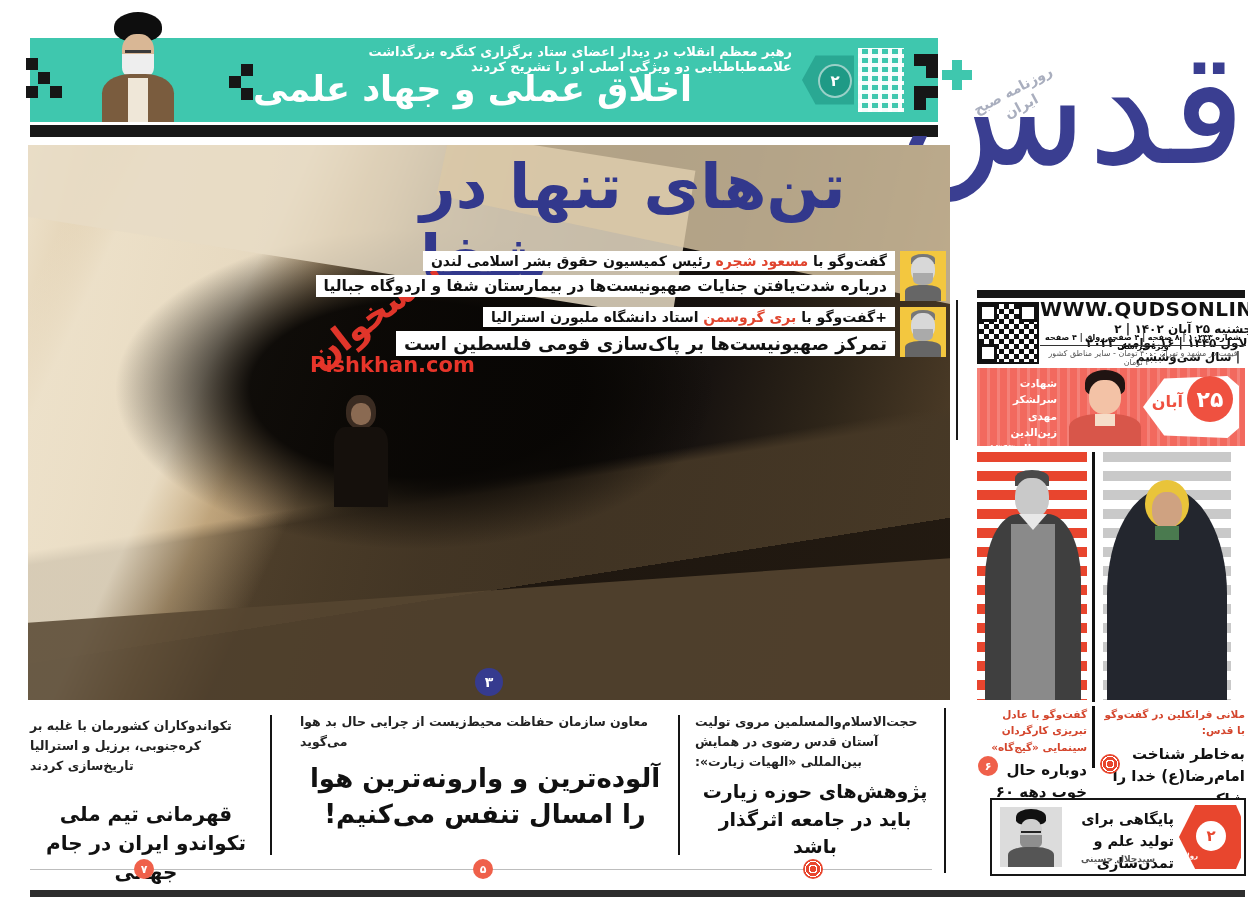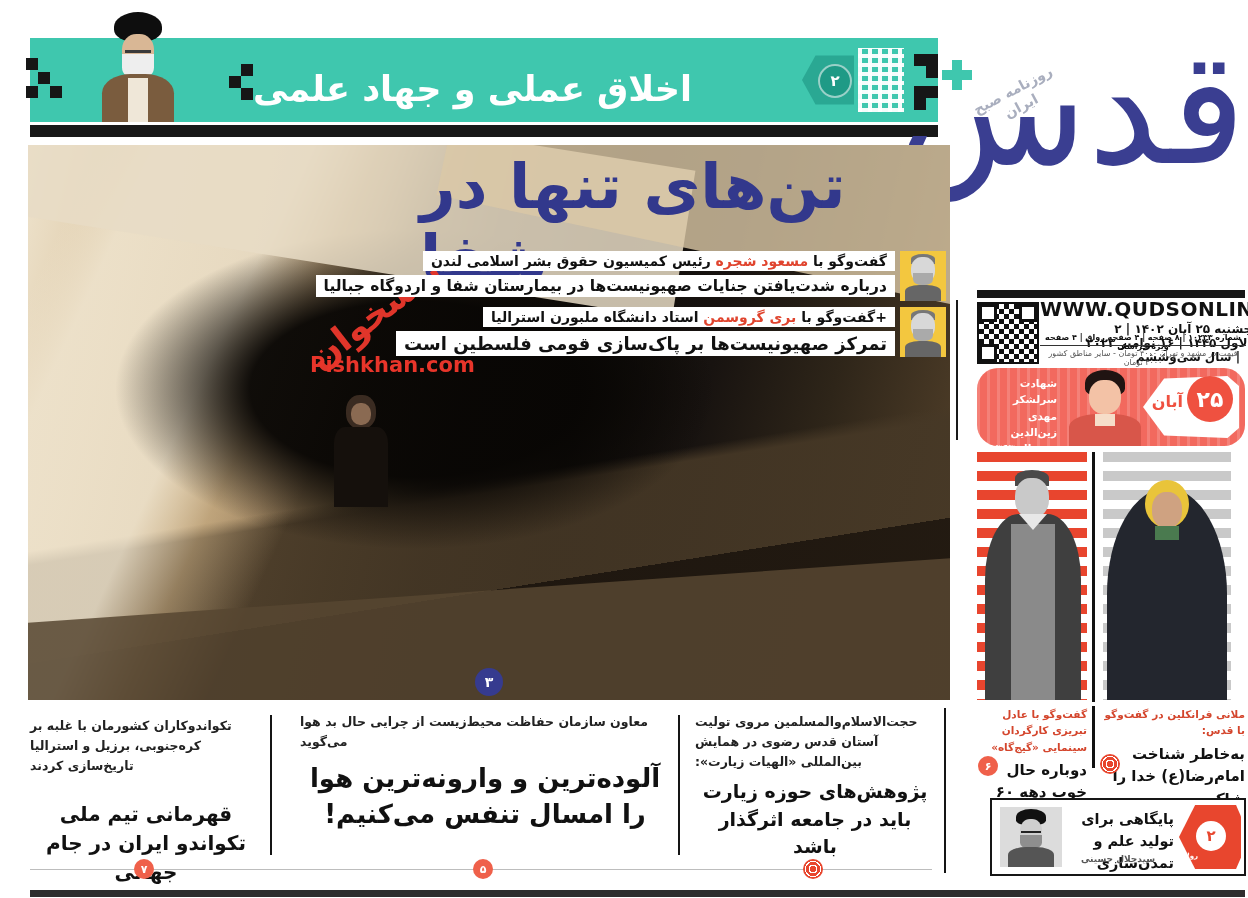--- a/index.html
+++ b/index.html
@@ -54,21 +54,21 @@
   .url{left:1040px;top:297px;width:206px;font-size:20px;font-weight:700;color:#111;
        text-align:right;letter-spacing:.5px;}
   .dateline{left:1085px;top:322px;width:206px;font-size:12px;font-weight:700;color:#111;
             direction:rtl;text-align:center;}
   .issueline{left:1040px;top:333px;width:206px;font-size:8px;font-weight:700;color:#111;
              direction:rtl;text-align:center;}
   .mast-underline{left:1040px;top:345px;width:206px;height:1px;background:#333;}
   .priceline{left:1040px;top:349px;width:206px;font-size:8px;color:#555;direction:rtl;text-align:center;}
 
   
-  .calendar{left:977px;top:368px;width:268px;height:78px;background:#f2695e;overflow:hidden;border-radius:21px;}
+  .calendar{left:977px;top:368px;width:268px;height:78px;background:#f2695e;overflow:hidden;}
   .cal-stripes{position:absolute;inset:0;background:repeating-linear-gradient(90deg,rgba(255,255,255,.16) 0 3px,transparent 3px 10px);}
   .cal-badge{position:absolute;right:6px;top:8px;width:96px;height:62px;background:#fff;
              clip-path:polygon(0 50%,22% 4%,88% 0,100% 16%,100% 84%,88% 100%,22% 96%);}
   .cal-day{position:absolute;right:12px;top:8px;width:46px;height:46px;border-radius:50%;background:#ef5140;
            color:#fff;font-size:22px;font-weight:700;display:flex;align-items:center;justify-content:center;}
   .cal-month{position:absolute;right:62px;top:24px;color:#ef5140;font-size:16px;font-weight:700;direction:rtl;}
   .cal-text{position:absolute;left:10px;top:7px;width:70px;color:#fff;font-size:10.5px;font-weight:700;
             direction:rtl;text-align:right;line-height:1.55;}
   .martyr{position:absolute;left:82px;top:0;width:92px;height:78px;}
   .martyr .hair{position:absolute;left:26px;top:2px;width:40px;height:26px;background:#201412;border-radius:50% 50% 30% 30%;}
@@ -186,20 +186,21 @@
   <div class="abs px px-left"></div>
   <div class="abs leader">
     <div class="turban"></div>
     <div class="face"></div>
     <div class="glasses"></div>
     <div class="beard"></div>
     <div class="robe"></div>
     <div class="inner"></div>
   </div>
   <div class="abs px px-chevron"></div>
+  <div class="abs banner-kicker">رهبر معظم انقلاب در دیدار اعضای ستاد برگزاری کنگره بزرگداشت علامه‌طباطبایی دو ویژگی اصلی او را تشریح کردند</div>
   <div class="abs banner-headline">اخلاق عملی و جهاد علمی</div>
   <div class="abs hex-badge">
     <div class="circ">۲</div>
   </div>
   <div class="abs kufic"></div>
   <div class="abs px px-right-a"></div>
   <div class="abs px px-right-b"></div>
   <div class="abs plus"></div>
   <div class="abs black-bar"></div>
 

